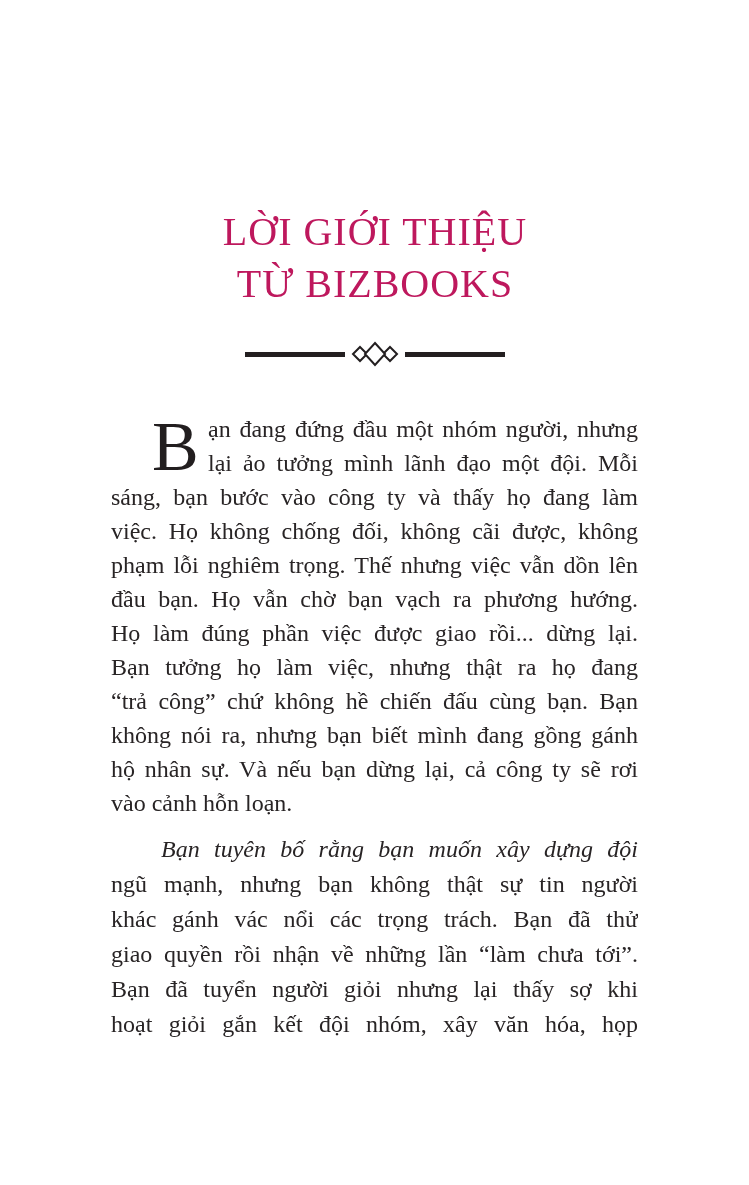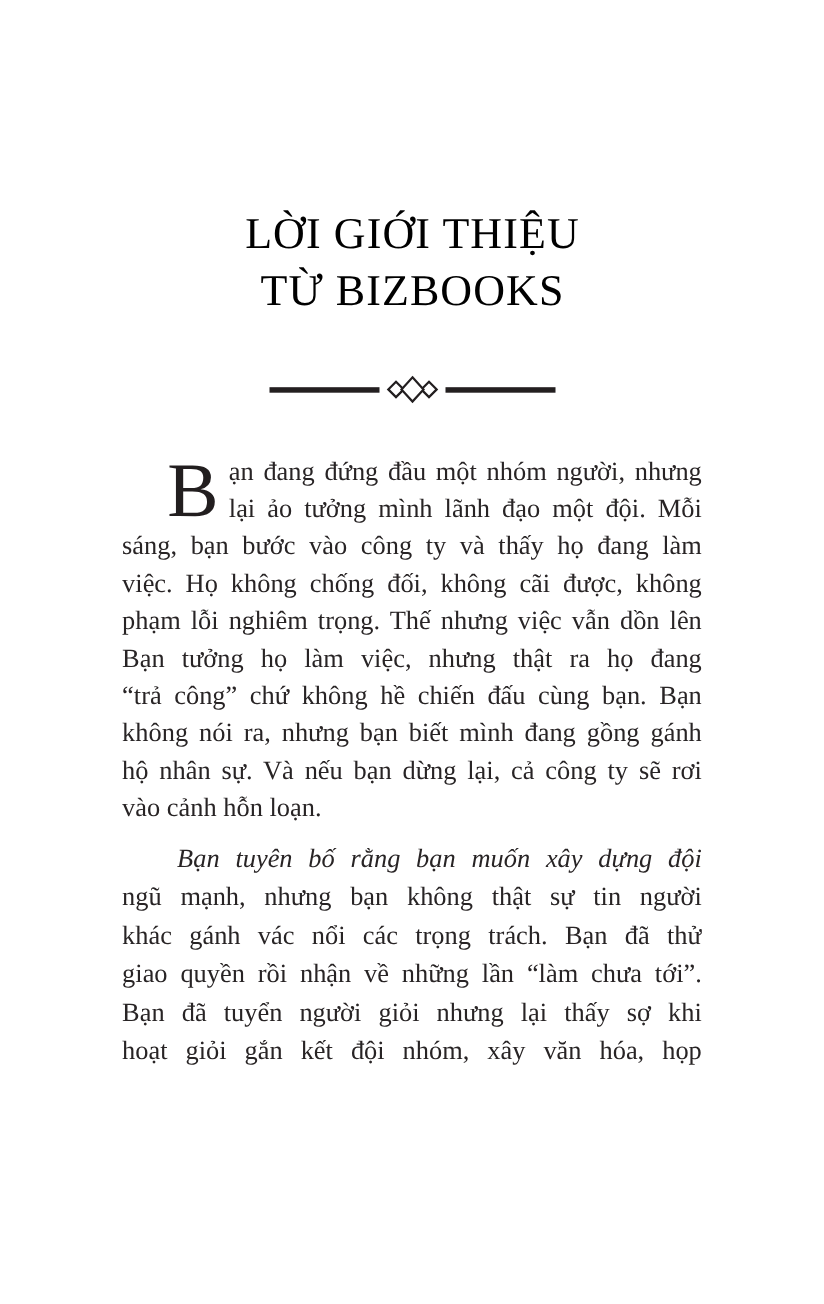--- a/index.html
+++ b/index.html
@@ -14,28 +14,28 @@
     margin: 0 auto;
     background: #ffffff;
     font-family: "Liberation Serif", "DejaVu Serif", serif;
     color: #282425;
     overflow: hidden;
   }
 
   
   .chapter-title {
     position: absolute;
-    top: 186px;
+    top: 206px;
     left: 110px;
     width: 530px;
     text-align: center;
     font-size: 40px;
     line-height: 52px;
     letter-spacing: 1px;
-    color: #000000;
+    color: #be185d;
     font-weight: 400;
   }
 
   
   .divider {
     position: absolute;
     top: 341px;
     left: 110px;
     width: 530px;
     height: 26px;
@@ -121,20 +121,22 @@
 
   <div class="body-text">
 
     <div class="para para-1">
       <span class="dropcap">B</span>
       <div class="line jl dc-pad">ạn đang đứng đầu một nhóm người, nhưng</div>
       <div class="line jl dc-pad">lại ảo tưởng mình lãnh đạo một đội. Mỗi</div>
       <div class="line jl">sáng, bạn bước vào công ty và thấy họ đang làm</div>
       <div class="line jl">việc. Họ không chống đối, không cãi được, không</div>
       <div class="line jl">phạm lỗi nghiêm trọng. Thế nhưng việc vẫn dồn lên</div>
+      <div class="line jl">đầu bạn. Họ vẫn chờ bạn vạch ra phương hướng.</div>
+      <div class="line jl">Họ làm đúng phần việc được giao rồi... dừng lại.</div>
       <div class="line jl">Bạn tưởng họ làm việc, nhưng thật ra họ đang</div>
       <div class="line jl">“trả công” chứ không hề chiến đấu cùng bạn. Bạn</div>
       <div class="line jl">không nói ra, nhưng bạn biết mình đang gồng gánh</div>
       <div class="line jl">hộ nhân sự. Và nếu bạn dừng lại, cả công ty sẽ rơi</div>
       <div class="line ll">vào cảnh hỗn loạn.</div>
     </div>
 
     <div class="para para-2">
       <div class="line jl indent">Bạn tuyên bố rằng bạn muốn xây dựng đội</div>
       <div class="line jl">ngũ mạnh, nhưng bạn không thật sự tin người</div>

